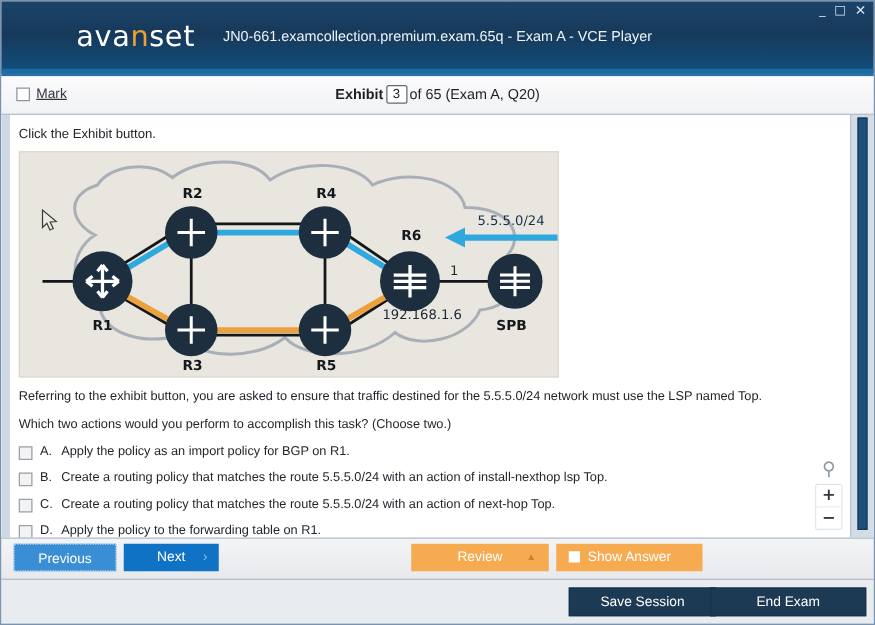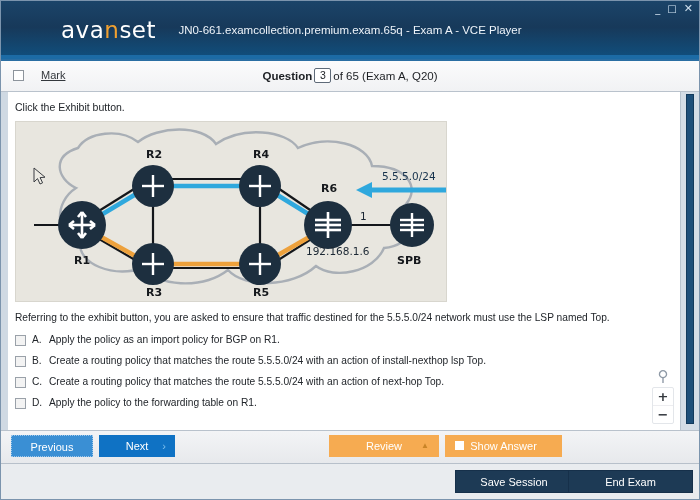--- a/index.html
+++ b/index.html
@@ -81,21 +81,21 @@
     height: 30px;
     background: linear-gradient(180deg, #fbfbfc 0%, #f1f2f4 100%);
     border-bottom: 1px solid #b9c2cc;
   }
   .mark-wrap {
     position: absolute;
     left: 12px;
     top: 8px;
     display: flex;
     align-items: center;
-    gap: 17px;
+    gap: 5px;
     font-size: 11px;
     color: #33373c;
   }
   .cbox {
     width: 9px; height: 9px;
     border: 1px solid #8d949c;
     background: #fff;
     display: inline-block;
   }
   .mark-label { text-decoration: underline; }
@@ -331,21 +331,21 @@
       <span>□</span>
       <span class="wb-close">✕</span>
     </div>
   </div>
 
   <div class="qbar">
     <div class="mark-wrap">
       <span class="cbox"></span>
       <span class="mark-label">Mark</span>
     </div>
-    <div class="qcenter"><b>Question</b><span class="qnum-box">3</span><span>of 65 (Exam A, Q20)</span></div>
+    <div class="qcenter"><b>Exhibit</b><span class="qnum-box">3</span><span>of 65 (Exam A, Q20)</span></div>
   </div>
 
   <div class="content-wrap">
     <div class="content">
 
       <div class="stem">Click the Exhibit button.</div>
 
       <div class="exhibit">
         <svg width="432" height="181" viewBox="0 0 432 181" xmlns="http://www.w3.org/2000/svg">
           <rect x="0" y="0" width="432" height="181" fill="#e8e6df"></rect>
@@ -469,20 +469,21 @@
             <text x="290" y="133">192.168.1.6</text>
           </g>
 
           <g transform="translate(18,46)">
             <path d="M0 0 L0 14 L3.5 10.6 L6 16 L8.6 14.8 L6.1 9.6 L11 9.2 Z" fill="#eceae3" stroke="#3a3d42" stroke-width="1"></path>
           </g>
         </svg>
       </div>
 
       <div class="para">Referring to the exhibit button, you are asked to ensure that traffic destined for the 5.5.5.0/24 network must use the LSP named Top.</div>
+      <div class="para second">Which two actions would you perform to accomplish this task? (Choose two.)</div>
 
       <div class="opts">
         <div class="opt">
           <span class="obox"></span>
           <span class="oletter">A.</span>
           <span>Apply the policy as an import policy for BGP on R1.</span>
         </div>
         <div class="opt">
           <span class="obox"></span>
           <span class="oletter">B.</span>

